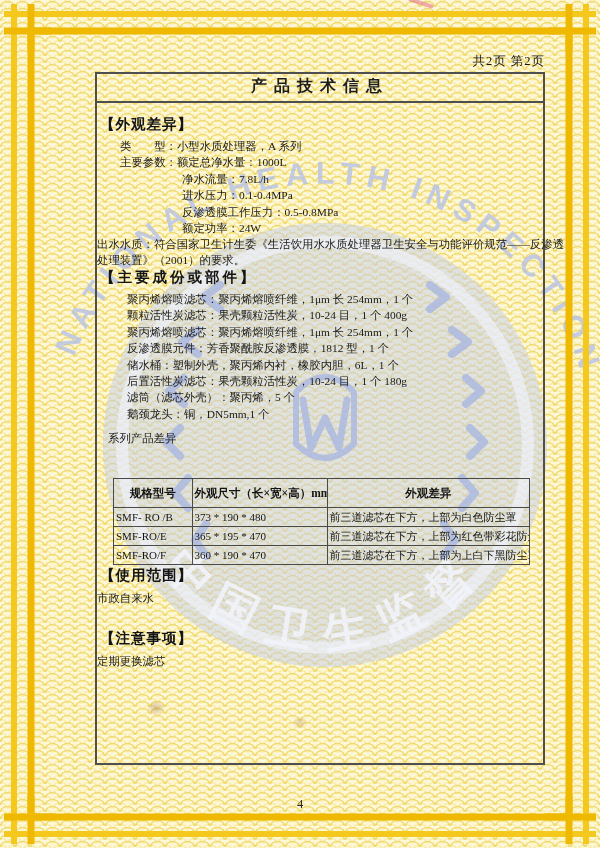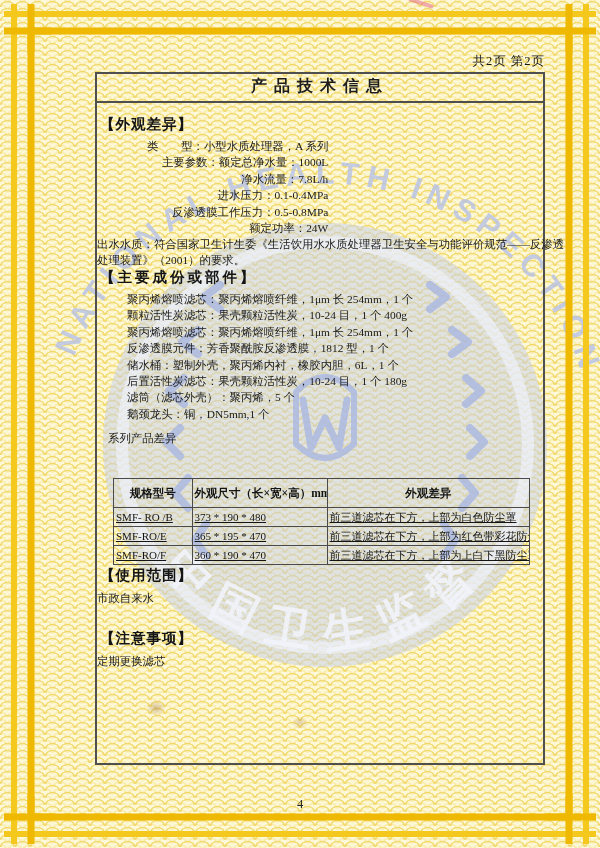--- a/index.html
+++ b/index.html
@@ -28,21 +28,21 @@
   .pg-info{position:absolute;top:53px;left:95px;width:450px;text-align:right;font-size:12.5px;font-weight:400;color:#161616;letter-spacing:1px;}
 
   .sec-h{position:absolute;left:100px;font-size:14.5px;font-weight:700;color:#141414;letter-spacing:1px;}
   .t{position:absolute;color:#1a1a1a;font-size:11.4px;line-height:16.4px;white-space:nowrap;}
   .indent{padding-left:62px;}
 
   
   .spec-table{position:absolute;left:113px;top:478px;width:417px;border-collapse:collapse;table-layout:fixed;}
   .spec-table th,.spec-table td{border:1px solid #4a4a4a;font-size:11px;color:#141414;padding:0 2px;white-space:nowrap;overflow:hidden;}
   .spec-table th{height:28px;font-weight:700;text-align:center;font-size:11.5px;}
-  .spec-table td{height:18px;text-align:left;text-decoration:underline;}
+  .spec-table td{height:18px;text-align:left;}
   .col-model{width:78px;} .col-size{width:134px;} .col-diff{width:201px;}
 
   .footer-page{position:absolute;left:0;top:797px;width:600px;text-align:center;font-size:12.5px;color:#222;}
 
   
   .stain{position:absolute;border-radius:50%;}
   .stain1{left:146px;top:700px;width:20px;height:16px;background:radial-gradient(closest-side,rgba(150,105,55,.38),rgba(150,105,55,0));}
   .stain2{left:292px;top:716px;width:16px;height:13px;background:radial-gradient(closest-side,rgba(160,115,60,.30),rgba(160,115,60,0));}
   .pinkmark{position:absolute;left:408px;top:1px;width:26px;height:4px;background:rgba(228,110,140,.55);transform:rotate(18deg);border-radius:2px;}
 </style>
@@ -110,21 +110,21 @@
 
     <div class="pg-info">共2页 第2页</div>
 
     <div class="doc-frame"></div>
     <div class="doc-titlebar">
       <span class="doc-title">产品技术信息</span>
     </div>
 
     <div class="sec-h" style="top:115px;">【外观差异】</div>
 
-    <div class="t" style="left:110px;top:138px;text-align:right;">
+    <div class="t" style="left:120px;top:138px;">
       <div>类　　型：小型水质处理器，A 系列</div>
       <div>主要参数：额定总净水量：1000L</div>
       <div class="indent">净水流量：7.8L/h</div>
       <div class="indent">进水压力：0.1-0.4MPa</div>
       <div class="indent">反渗透膜工作压力：0.5-0.8MPa</div>
       <div class="indent">额定功率：24W</div>
     </div>
 
     <div class="t" style="left:97px;top:236px;">
       <div>出水水质：符合国家卫生计生委《生活饮用水水质处理器卫生安全与功能评价规范——反渗透</div>

